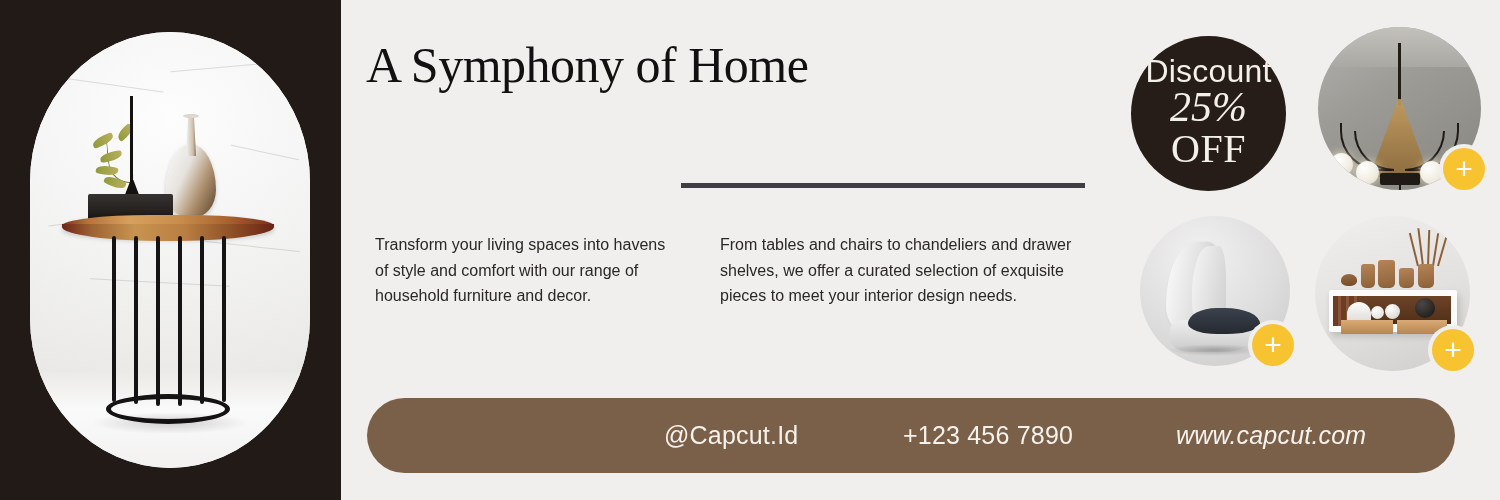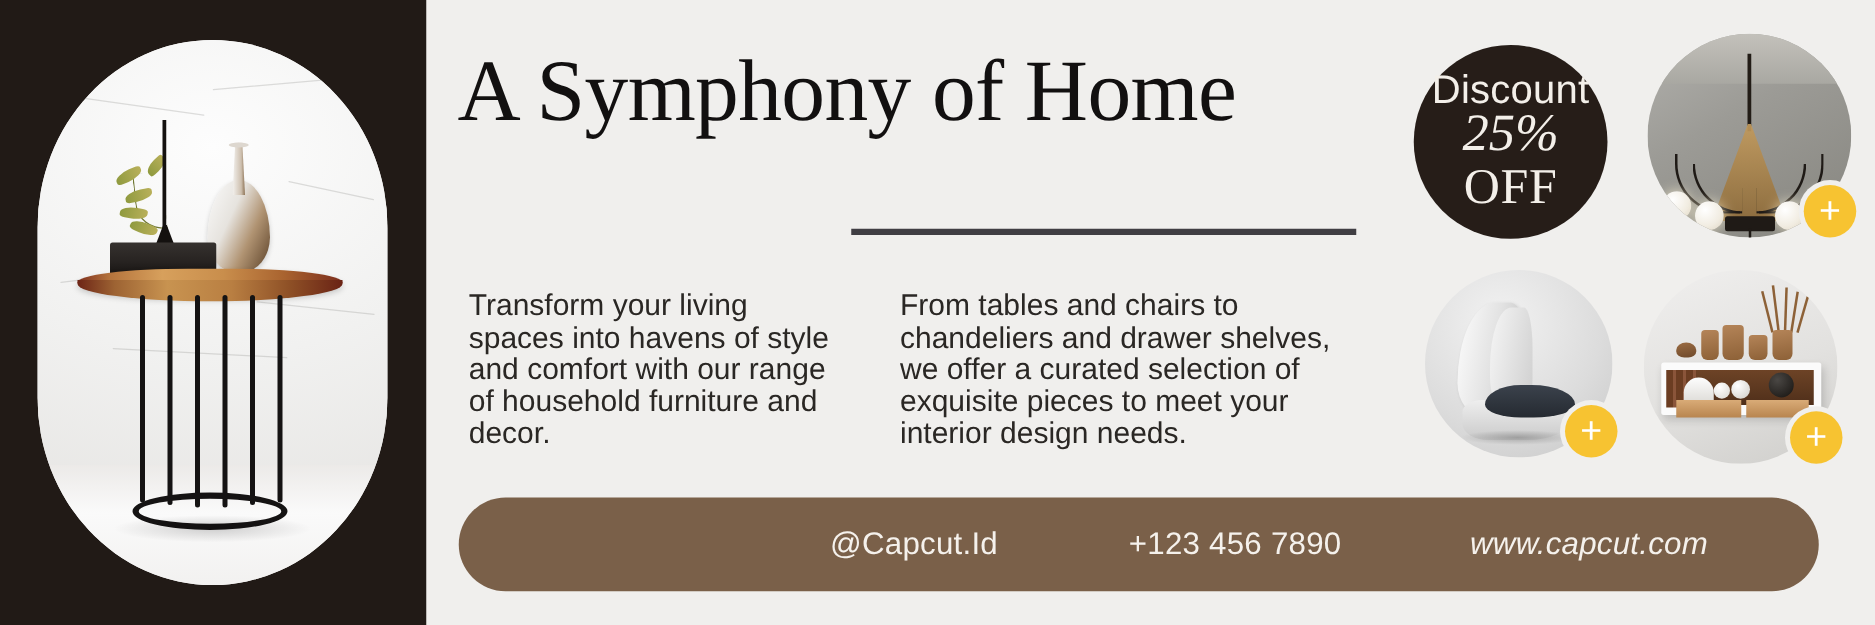--- a/index.html
+++ b/index.html
@@ -197,41 +197,41 @@
     transform: rotate(-6deg);
   }
 
   
   .headline {
     position: absolute;
     left: 366px;
     top: 42px;
     width: 730px;
     font-family: "Liberation Serif", "DejaVu Serif", serif;
-    font-size: 70px;
+    font-size: 50px;
     line-height: 0.92;
     letter-spacing: -0.5px;
     color: #121010;
     font-weight: 400;
   }
   .headline-line { display: block; white-space: nowrap; }
 
   .headline-rule {
     position: absolute;
     left: 681px;
     top: 183px;
     width: 404px;
     height: 5px;
     background: #403e43;
   }
 
   .body-col {
     position: absolute;
     top: 232px;
-    font-size: 24px;
+    font-size: 16px;
     line-height: 25.5px;
     color: #2a2724;
     font-weight: 400;
   }
   .body-col-1 { left: 375px; width: 305px; }
   .body-col-2 { left: 720px; width: 370px; }
 
   
   .discount-badge {
     position: absolute;

